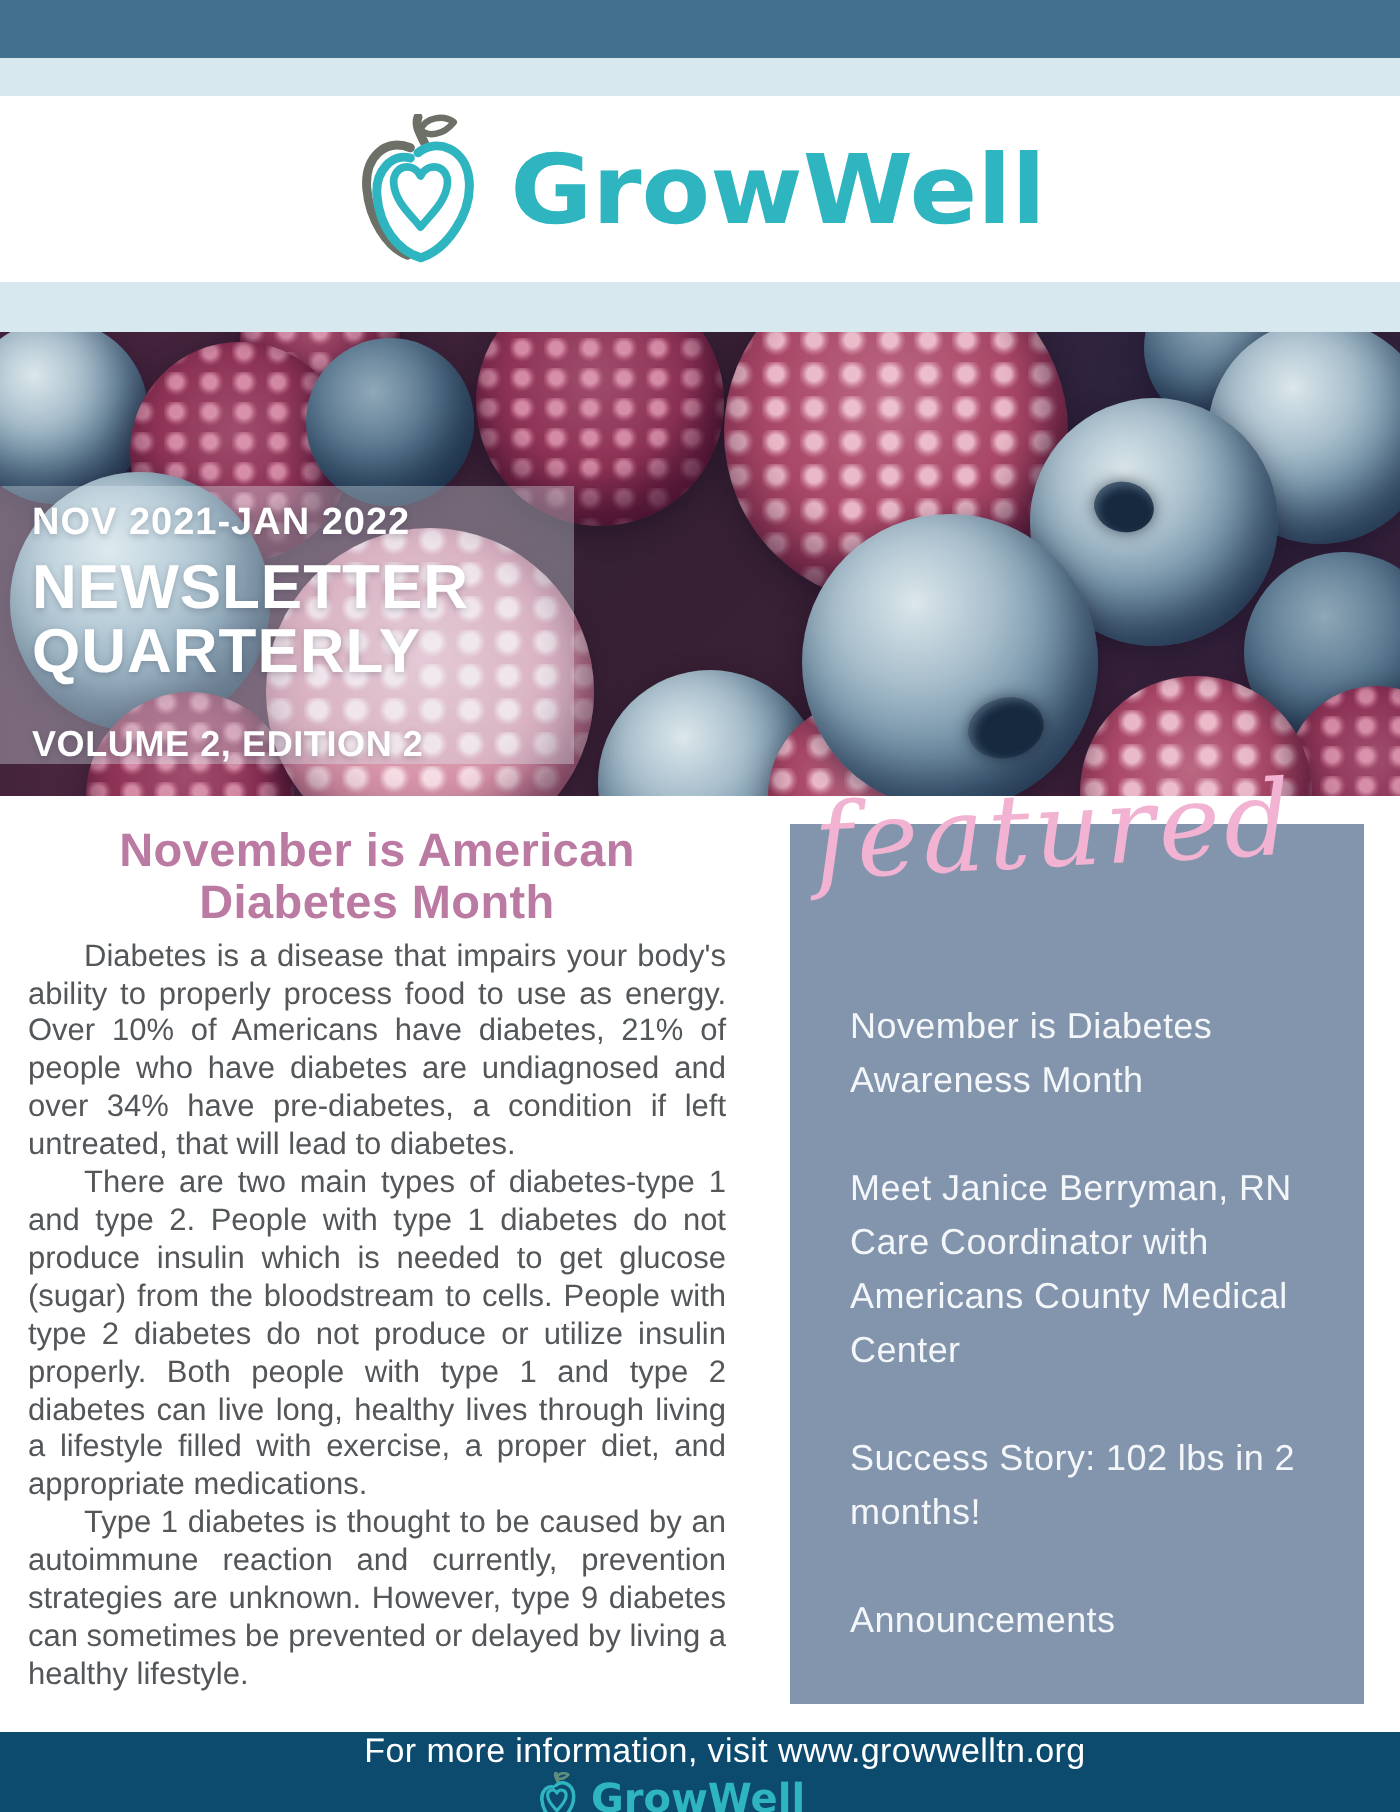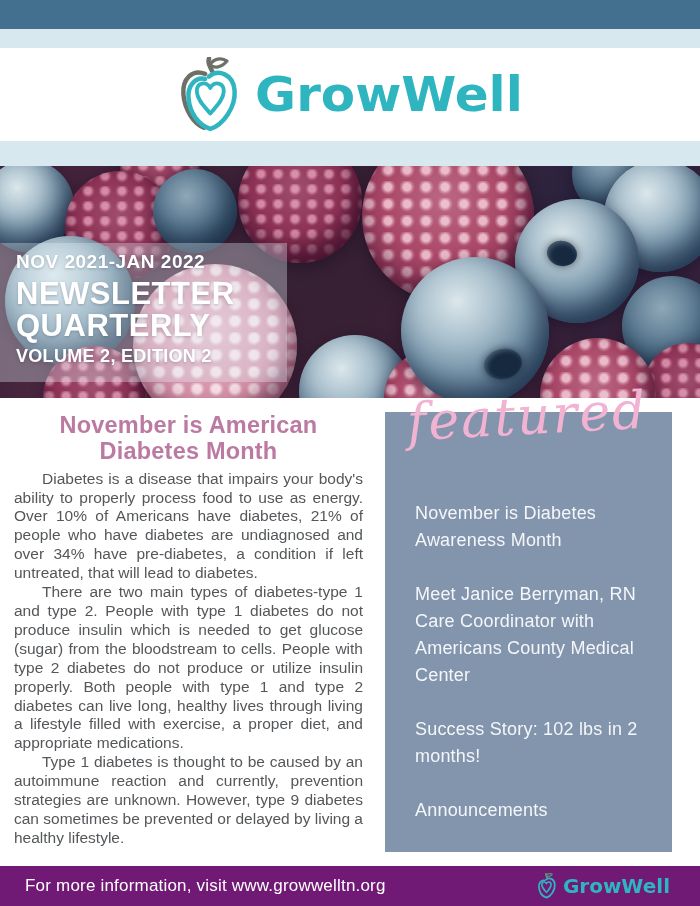--- a/index.html
+++ b/index.html
@@ -71,21 +71,21 @@
     background-size:100% 100%, 17px 15px;
   }
   .hero-overlay {
     position:absolute; left:0; top:77px; width:287px; height:139px;
     background:rgba(226,240,246,.34);
     color:#ffffff; padding:8px 0 0 16px;
     text-shadow:0 1px 3px rgba(30,40,60,.25);
   }
   .hero-date   { font-size:19px; font-weight:bold; letter-spacing:.5px; margin-bottom:5px; }
   .hero-title  { font-size:31px; font-weight:bold; line-height:32px; letter-spacing:.5px; }
-  .hero-volume { font-size:18px; font-weight:bold; letter-spacing:.3px; margin-top:4px; }
+  .hero-volume { font-size:18px; font-weight:bold; letter-spacing:.3px; margin-top:20px; }
 
   
   .content { display:flex; height:468px; }
   .left-col { width:375px; padding:14px 12px 0 14px; }
   .article-heading {
     color:#bb7aa2; font-weight:bold; font-size:23.5px; line-height:1.12;
     text-align:center; letter-spacing:.2px;
   }
   .left-col p {
     color:#54575a; font-size:15.5px; line-height:18.9px;
@@ -98,31 +98,31 @@
   }
 
   .right-col { position:relative; width:325px; }
   .featured-script {
     position:absolute; top:-12px; left:32px; z-index:5;
     font-family:"DejaVu Serif", serif; font-style:italic; font-weight:normal;
     font-size:52px; color:#f2b3d2; transform:rotate(-3deg);
     letter-spacing:2px; white-space:nowrap;
   }
   .featured-box {
-    position:absolute; left:10px; top:14px; width:287px; height:440px;
+    position:absolute; left:20px; top:14px; width:287px; height:440px;
     background:#8394ad; padding:88px 28px 0 30px;
   }
   .featured-item {
     color:#f4f7fa; font-size:18px; line-height:27px; margin-bottom:27px;
     letter-spacing:.2px;
   }
 
   
   .footer {
-    height:40px; background:#701a75; display:flex; align-items:center;
+    height:40px; background:#0c4a6e; display:flex; align-items:center;flex-direction:column;
   }
   .footer-text {
     color:#ffffff; font-size:17px; letter-spacing:.2px; padding-left:25px;
     flex:1 1 auto;
   }
   .footer-brand { display:flex; align-items:center; gap:6px; margin-right:30px; }
   .footer-brand .apple { width:22px; height:26px; }
   .footer-wordmark {
     color:#2fb5c0; font-size:20px; font-weight:bold;
     font-family:"DejaVu Sans", sans-serif;

